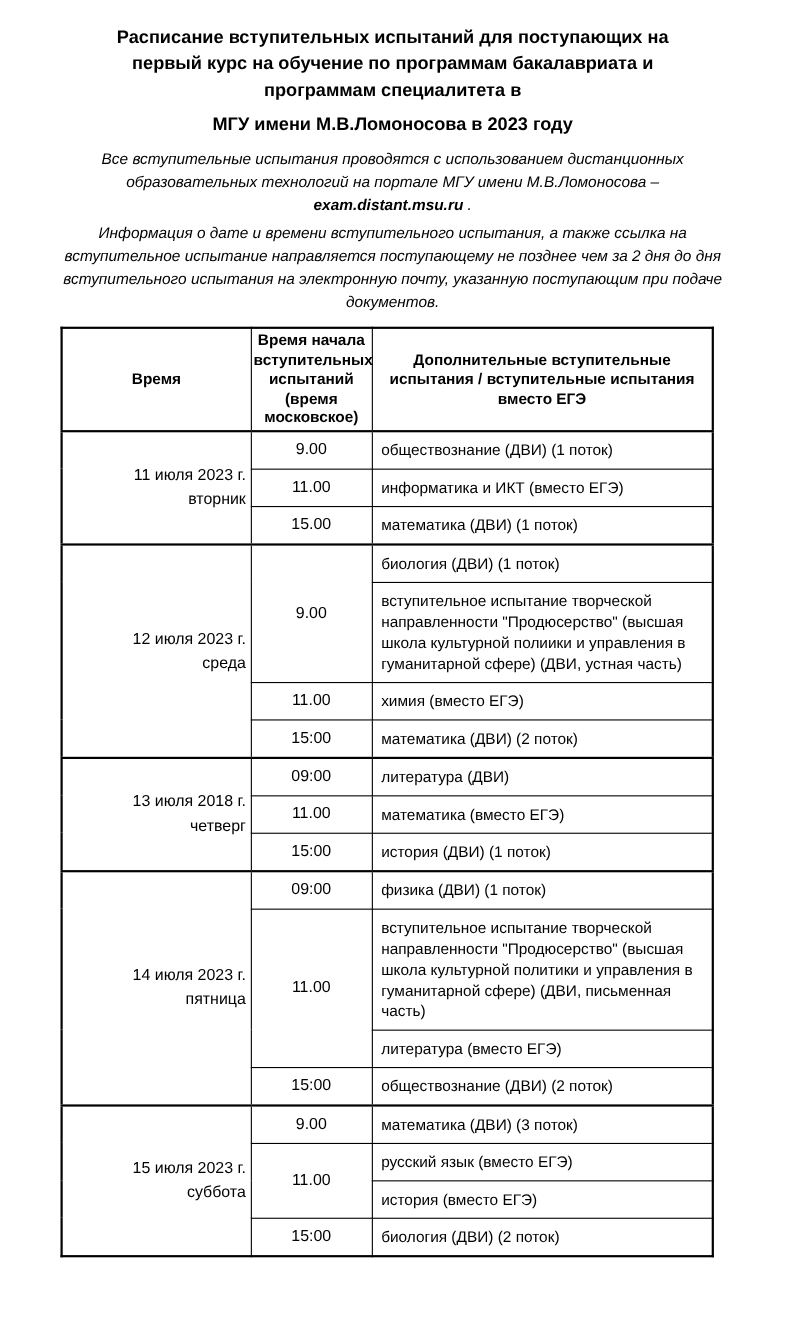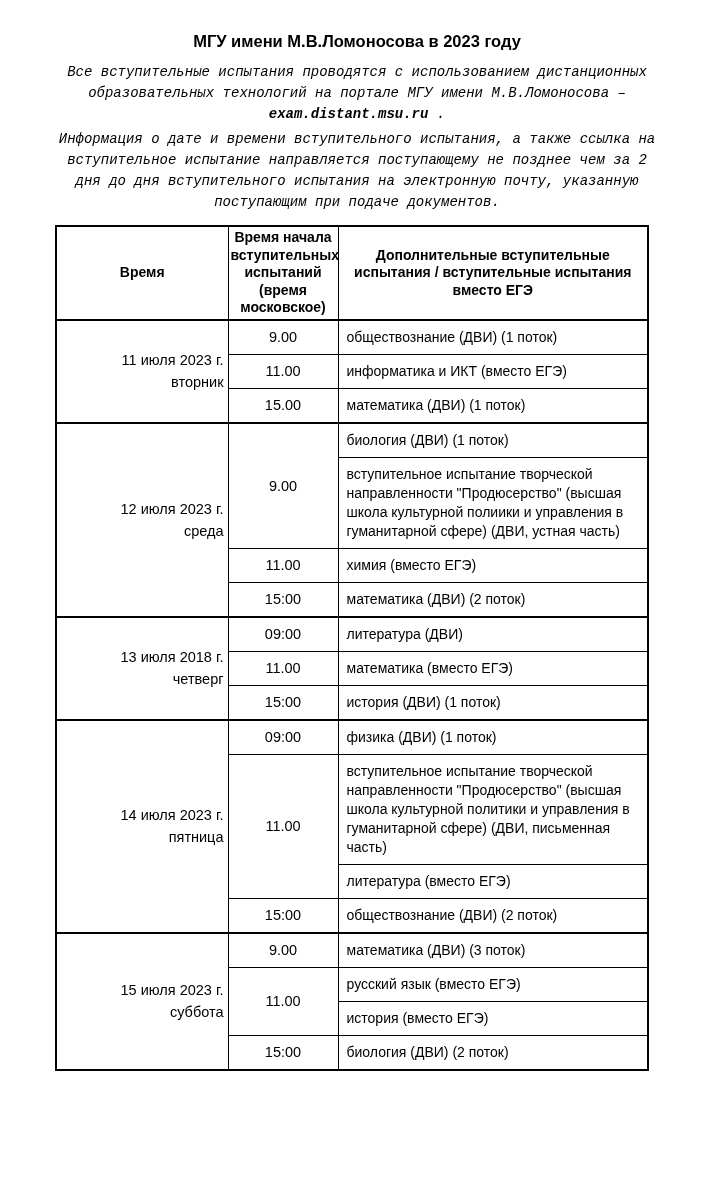--- a/index.html
+++ b/index.html
@@ -22,21 +22,21 @@
   }
   .title-line2 { margin-top: 7px; }
   .intro {
     width: 602px;
     margin: 9px auto 0;
     text-align: center;
     font-style: italic;
     font-size: 14px;
     line-height: 21px;
   }
-  .intro p { margin: 4px 0; font-family: Liberation Mono, monospace; }
+  .intro p { margin: 4px 0; }
   .portal-link { font-weight: bold; }
   table.schedule {
     border-collapse: collapse;
     margin: 12px 0 0 55px;
     width: 592px;
     table-layout: fixed;
     border: 2.5px solid #000;
   }
   th, td { border: 1.5px solid #000; border-top-width: 1px; border-bottom-width: 1px; }
   thead th {
@@ -73,20 +73,21 @@
     line-height: 19px;
     padding: 7px 6px 7px 8px;
   }
 </style>
 </head>
 <body>
 
 <div class="page">
 
   <div class="title">
+    <div class="title-line1">Расписание вступительных испытаний для поступающих на первый курс на обучение по программам бакалавриата и программам специалитета в</div>
     <div class="title-line2">МГУ имени М.В.Ломоносова в 2023 году</div>
   </div>
 
   <div class="intro">
     <p><span>Все вступительные испытания проводятся с использованием дистанционных образовательных технологий на портале МГУ имени М.В.Ломоносова – </span><span class="portal-link">exam.distant.msu.ru</span><span> .</span></p>
     <p>Информация о дате и времени вступительного испытания, а также ссылка на вступительное испытание направляется поступающему не позднее чем за 2 дня до дня вступительного испытания на электронную почту, указанную поступающим при подаче документов.</p>
   </div>
 
   <table class="schedule">
     <colgroup>

